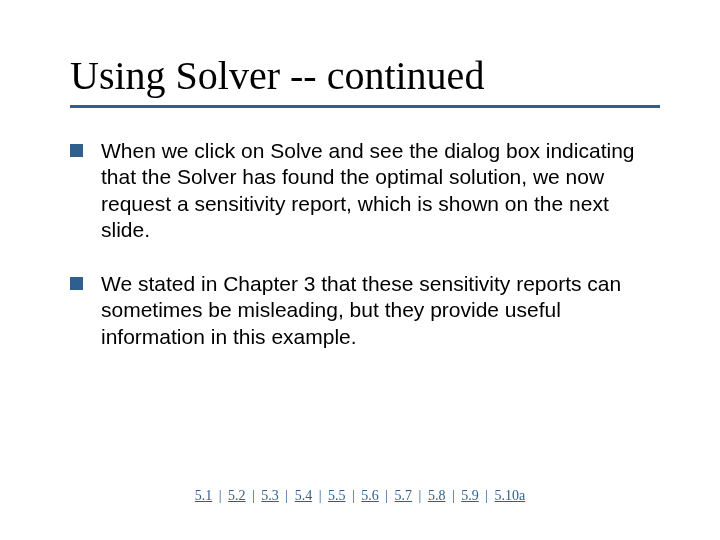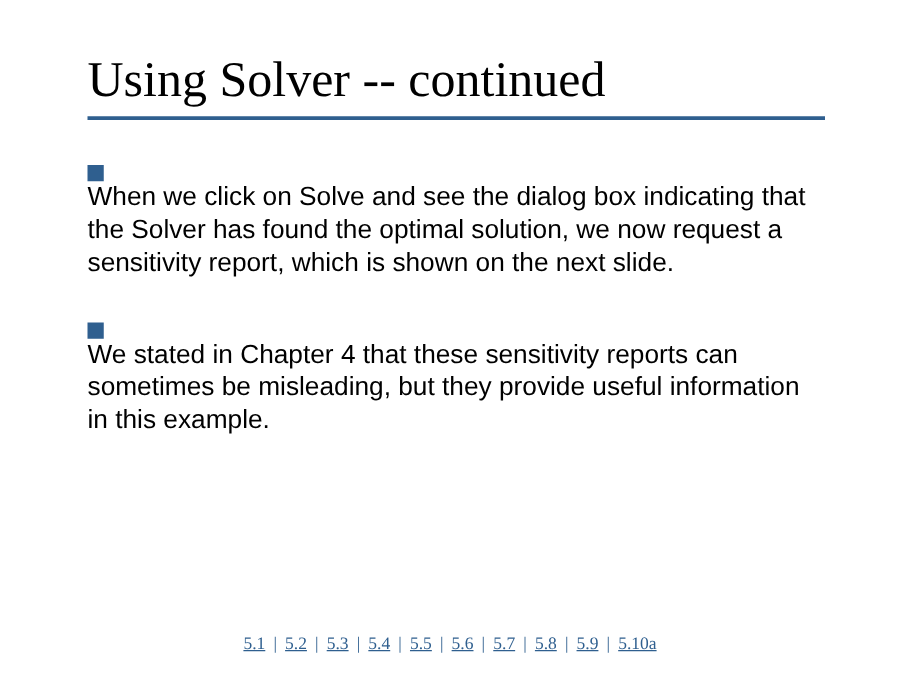--- a/index.html
+++ b/index.html
@@ -15,54 +15,53 @@
   .slide {
     box-sizing: border-box;
     width: 720px;
     height: 540px;
     padding: 40px 60px 20px 70px;
     position: relative;
   }
   .title {
     font-size: 40px;
     font-weight: normal;
-    margin: 0 0 6px 0;
+    margin: 12px 0 6px 0;
     color: #000;
   }
   .title-underline {
     height: 3px;
     background: #2f5f8f;
     margin-bottom: 30px;
   }
   .bullets {
     font-family: Arial, Helvetica, sans-serif;
     font-size: 21px;
     line-height: 1.25;
     color: #000;
   }
   .bullet-item {
     display: flex;
     align-items: flex-start;
     margin-bottom: 28px;
-    flex-direction: column;
   }
   .bullet-marker {
     flex: 0 0 auto;
     width: 13px;
     height: 13px;
     background: #2f5f8f;
     margin-top: 6px;
     margin-right: 18px;
   }
   .bullet-text {
     flex: 1 1 auto;
   }
   .footer-links {
     position: absolute;
-    bottom: 16px;
+    bottom: 36px;
     left: 0;
     width: 720px;
     text-align: center;
     font-family: "Times New Roman", Times, serif;
     font-size: 14px;
     color: #2f5f8f;
   }
   .footer-links .lnk {
     text-decoration: underline;
     color: #2f5f8f;
@@ -81,21 +80,21 @@
   <h1 class="title">Using Solver -- continued</h1>
   <div class="title-underline"></div>
 
   <div class="bullets">
     <div class="bullet-item">
       <div class="bullet-marker"></div>
       <div class="bullet-text">When we click on Solve and see the dialog box indicating that the Solver has found the optimal solution, we now request a sensitivity report, which is shown on the next slide.</div>
     </div>
     <div class="bullet-item">
       <div class="bullet-marker"></div>
-      <div class="bullet-text">We stated in Chapter 4 that these sensitivity reports can sometimes be misleading, but they provide useful information in this example.</div>
+      <div class="bullet-text">We stated in Chapter 3 that these sensitivity reports can sometimes be misleading, but they provide useful information in this example.</div>
     </div>
   </div>
 
   <div class="footer-links">
     <span class="lnk">5.1</span>
     <span class="sep">|</span>
     <span class="lnk">5.2</span>
     <span class="sep">|</span>
     <span class="lnk">5.3</span>
     <span class="sep">|</span>

